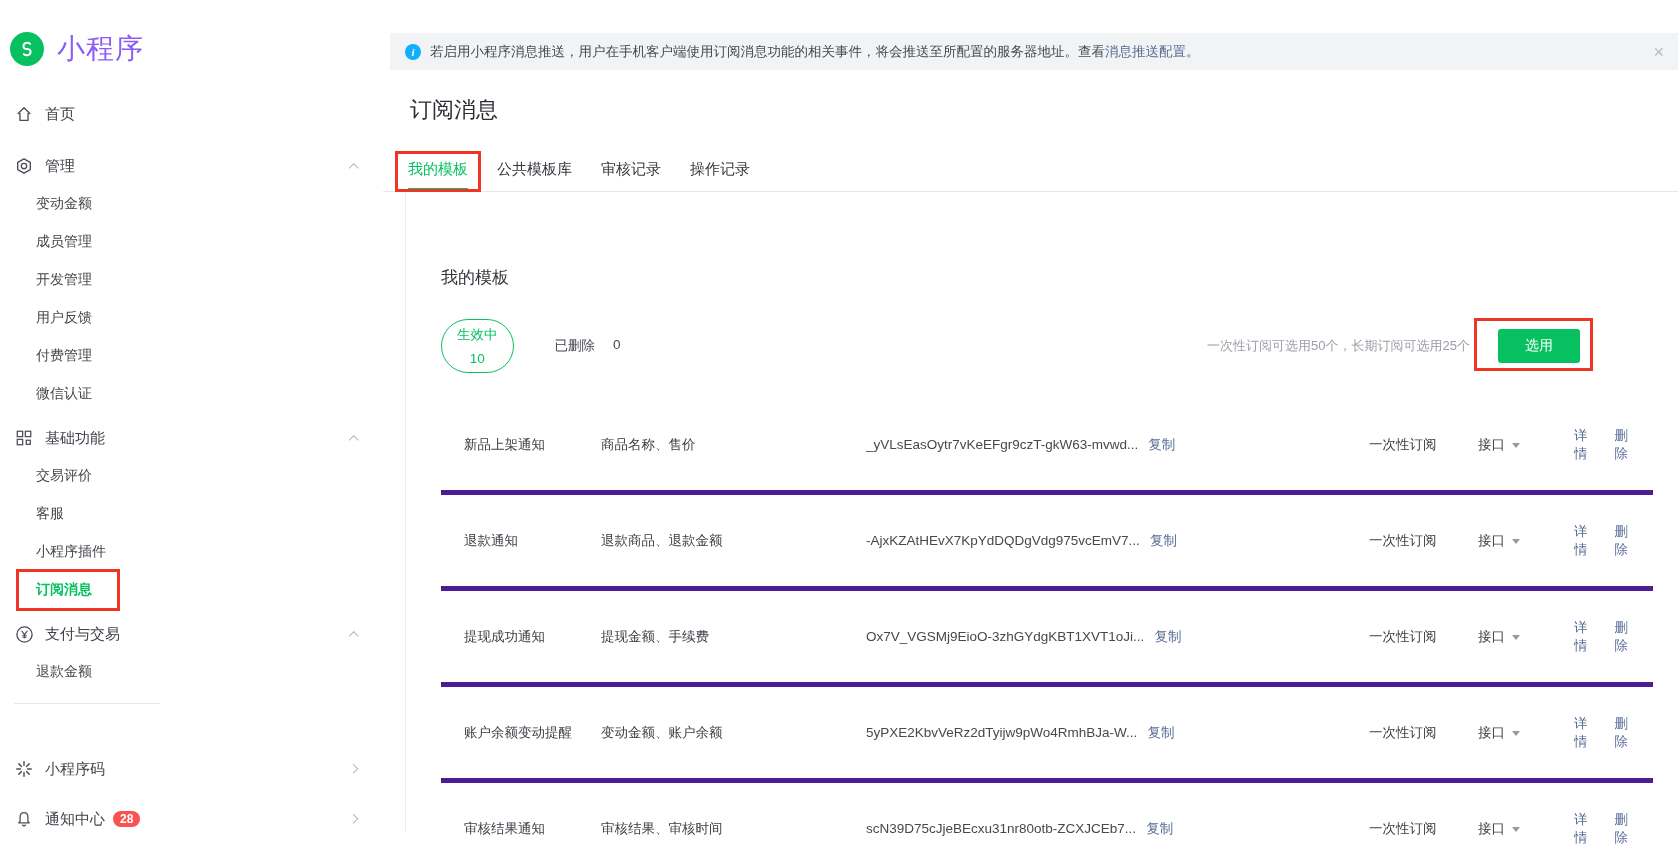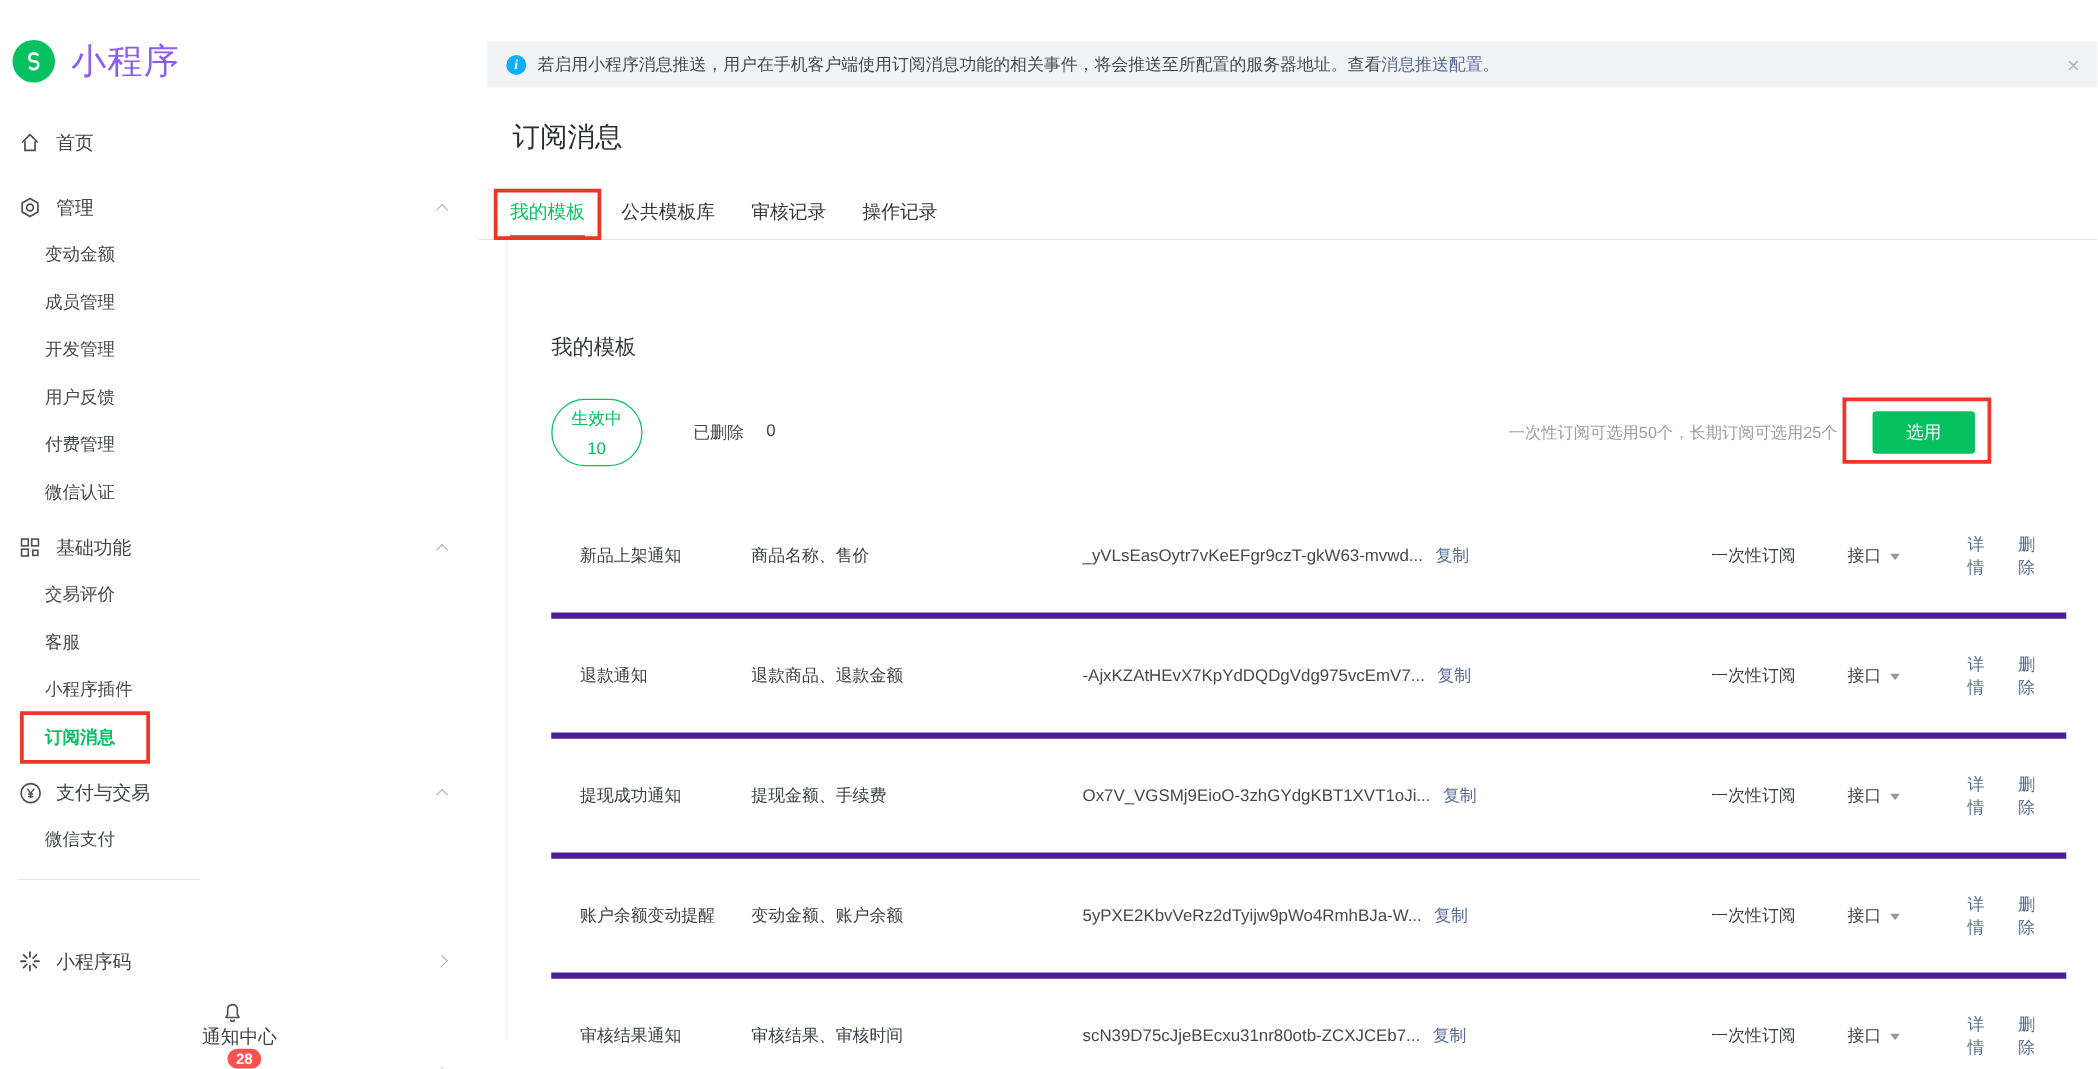--- a/index.html
+++ b/index.html
@@ -145,40 +145,40 @@
       <span class="ic">
           <svg width="19" height="19" viewBox="0 0 20 20">
             <circle cx="10" cy="10" r="8" fill="none" stroke="#4b4f54" stroke-width="1.4"></circle>
             <path d="M7 6.2 L10 10 L13 6.2 M10 10 V14 M7.8 10.8 H12.2 M7.8 12.8 H12.2" fill="none" stroke="#4b4f54" stroke-width="1.2"></path>
           </svg>
         </span>
       <span class="lbl">支付与交易</span>
       <i class="chev up"></i>
     </div>
     <div class="sb-sub">
-        <span class="lbl">微信支付</span>
+        <span class="lbl">退款金额</span>
       </div>
     <div class="sb-divider"></div>
     <div class="sb-item sb-bottom">
       <span class="ic">
           <svg width="18" height="18" viewBox="0 0 20 20" stroke="#4b4f54" stroke-width="1.6" stroke-linecap="round">
             <line x1="14" y1="10" x2="18" y2="10"></line>
             <line x1="12.8" y1="12.8" x2="15.7" y2="15.7"></line>
             <line x1="10" y1="14" x2="10" y2="18"></line>
             <line x1="7.2" y1="12.8" x2="4.3" y2="15.7"></line>
             <line x1="6" y1="10" x2="2" y2="10"></line>
             <line x1="7.2" y1="7.2" x2="4.3" y2="4.3"></line>
             <line x1="10" y1="6" x2="10" y2="2"></line>
             <line x1="12.8" y1="7.2" x2="15.7" y2="4.3"></line>
           </svg>
         </span>
       <span class="lbl">小程序码</span>
       <i class="chev right"></i>
     </div>
-    <div class="sb-item" style="margin-top:12px;flex-direction:column;">
+    <div class="sb-item" style="margin-top:12px;">
       <span class="ic">
           <svg width="18" height="18" viewBox="0 0 20 20">
             <path d="M10 3 C7.2 3 5.7 5.1 5.7 7.8 L5.7 12 L4.2 14.4 L15.8 14.4 L14.3 12 L14.3 7.8 C14.3 5.1 12.8 3 10 3 Z" fill="none" stroke="#4b4f54" stroke-width="1.4" stroke-linejoin="round"></path>
             <path d="M8.4 16.2 a1.6 1.6 0 0 0 3.2 0" fill="none" stroke="#4b4f54" stroke-width="1.4"></path>
           </svg>
         </span>
       <span class="lbl">通知中心</span>
       <span class="badge">28</span>
       <i class="chev right"></i>
     </div>

